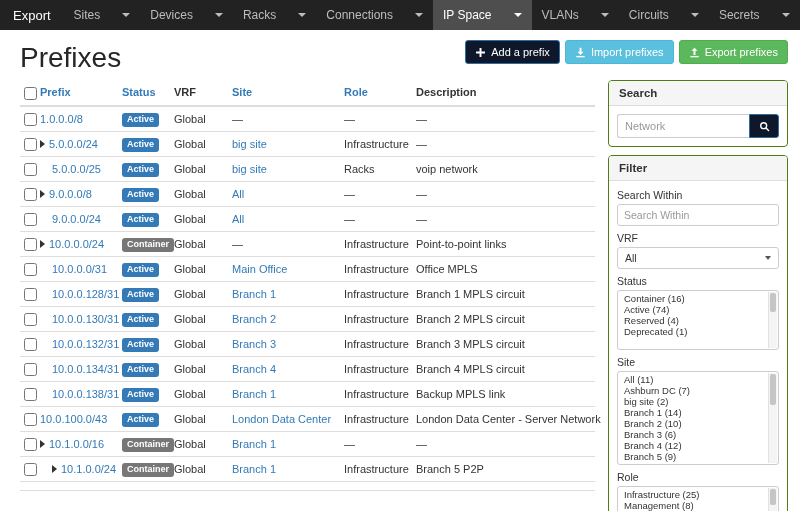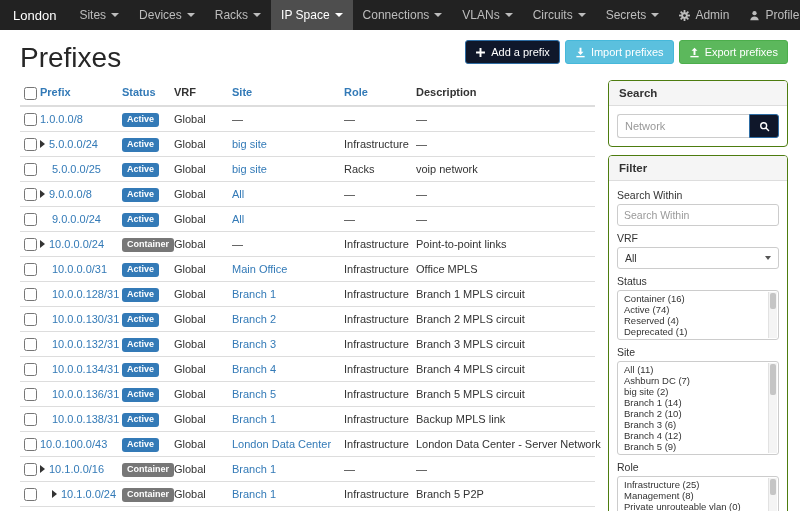--- a/index.html
+++ b/index.html
@@ -4,21 +4,21 @@
 <style>
   * { margin:0; padding:0; box-sizing:border-box; }
   html,body { width:800px; height:511px; overflow:hidden; background:#fff;
     font-family:"Liberation Sans","DejaVu Sans",sans-serif; }
 
   
   .navbar { height:30px; background:#222; display:flex; align-items:stretch; font-size:12px; }
   .brand { display:flex; align-items:center; padding:0 13px; color:#fff; font-size:13px; text-decoration:none; cursor:pointer; }
   .nav-list { list-style:none; display:flex; align-items:stretch; }
   .nav-right { margin-left:auto; padding-right:4px; }
-  .nav-item { display:flex; align-items:center; gap:5px; padding:0 10px; color:#bdbdbd; cursor:pointer; white-space:nowrap; }
+  .nav-item { display:flex; align-items:center; gap:22px; padding:0 10px; color:#bdbdbd; cursor:pointer; white-space:nowrap; }
   .nav-item.active { background:#4e4e4e; color:#fff; }
   .caret { width:0; height:0; border-left:4px solid transparent; border-right:4px solid transparent; border-top:4px solid currentColor; display:inline-block; }
   .icwrap { display:inline-flex; align-items:center; }
   .icwrap svg { width:11px; height:11px; }
 
   
   .content { padding:4px 12px 0 20px; }
   .page-head { position:relative; height:46px; }
   .page-title { position:absolute; left:0; top:8px; font-size:28px; font-weight:400; color:#262626; }
   .actions { position:absolute; right:0; top:6px; display:flex; gap:5px; }
@@ -63,40 +63,40 @@
   .sel-arrow { width:0; height:0; border-top:4px solid #555; border-left:3.5px solid transparent; border-right:3.5px solid transparent; }
   .f-multi { border:1px solid #ccc; border-radius:3px; background:#fff; position:relative; overflow:hidden; padding:2px 12px 2px 0; }
   .f-opt { font-size:9.5px; line-height:11px; padding:0 6px; color:#333; white-space:nowrap; overflow:hidden; }
   .f-scroll { position:absolute; top:1px; right:1px; bottom:1px; width:9px; background:#f4f4f4; border-left:1px solid #e2e2e2; }
   .f-thumb { position:absolute; top:1px; left:1px; right:1px; height:34%; background:#c5c5c5; border-radius:2px; }
 </style>
 </head>
 <body>
 
 <nav class="navbar">
-  <a class="brand">London</a>
+  <a class="brand">Export</a>
   <ul class="nav-list">
       <li class="nav-item">
         <span>Sites</span>
         <span class="caret"></span>
       </li>
       <li class="nav-item">
         <span>Devices</span>
         <span class="caret"></span>
       </li>
       <li class="nav-item">
         <span>Racks</span>
+        <span class="caret"></span>
+      </li>
+      <li class="nav-item">
+        <span>Connections</span>
         <span class="caret"></span>
       </li>
       <li class="nav-item active">
         <span>IP Space</span>
-        <span class="caret"></span>
-      </li>
-      <li class="nav-item">
-        <span>Connections</span>
         <span class="caret"></span>
       </li>
       <li class="nav-item">
         <span>VLANs</span>
         <span class="caret"></span>
       </li>
       <li class="nav-item">
         <span>Circuits</span>
         <span class="caret"></span>
       </li>
@@ -284,29 +284,20 @@
               <td class="cb-col"><input type="checkbox" style=""></td>
               <td><span class="indent" style="width: 12px;"></span><a class="tbl-link">10.0.0.134/31</a></td>
               <td><span class="badge badge-active">Active</span></td>
               <td><span>Global</span></td>
               <td><a class="tbl-link">Branch 4</a></td>
               <td><span>Infrastructure</span></td>
               <td><span>Branch 4 MPLS circuit</span></td>
             </tr>
             <tr>
               <td class="cb-col"><input type="checkbox" style=""></td>
-              <td><span class="indent" style="width: 12px;"></span><a class="tbl-link">10.0.0.136/31</a></td>
-              <td><span class="badge badge-active">Active</span></td>
-              <td><span>Global</span></td>
-              <td><a class="tbl-link">Branch 5</a></td>
-              <td><span>Infrastructure</span></td>
-              <td><span>Branch 5 MPLS circuit</span></td>
-            </tr>
-            <tr>
-              <td class="cb-col"><input type="checkbox" style=""></td>
               <td><span class="indent" style="width: 12px;"></span><a class="tbl-link">10.0.0.138/31</a></td>
               <td><span class="badge badge-active">Active</span></td>
               <td><span>Global</span></td>
               <td><a class="tbl-link">Branch 1</a></td>
               <td><span>Infrastructure</span></td>
               <td><span>Backup MPLS link</span></td>
             </tr>
             <tr>
               <td class="cb-col"><input type="checkbox" style=""></td>
               <td><span class="indent" style="width: 0px;"></span><a class="tbl-link">10.0.100.0/43</a></td>
@@ -363,21 +354,21 @@
               </button>
           </div>
         </div>
       </div>
 
       <div class="panel">
         <div class="panel-head">Filter</div>
         <div class="panel-body"><div class="f-label">Search Within</div><input class="f-input" type="text" placeholder="Search Within" style=""><div class="f-label">VRF</div><div class="f-select">
               <span>All</span>
               <span class="sel-arrow"></span>
-            </div><div class="f-label">Status</div><div class="f-multi" style="height: 50px;">
+            </div><div class="f-label">Status</div><div class="f-multi" style="height: 60px;">
               <div class="f-opt">Container (16)</div>
               <div class="f-opt">Active (74)</div>
               <div class="f-opt">Reserved (4)</div>
               <div class="f-opt">Deprecated (1)</div>
               <div class="f-scroll">
                 <div class="f-thumb"></div>
               </div>
             </div><div class="f-label">Site</div><div class="f-multi" style="height: 94px;">
               <div class="f-opt">All (11)</div>
               <div class="f-opt">Ashburn DC (7)</div>

